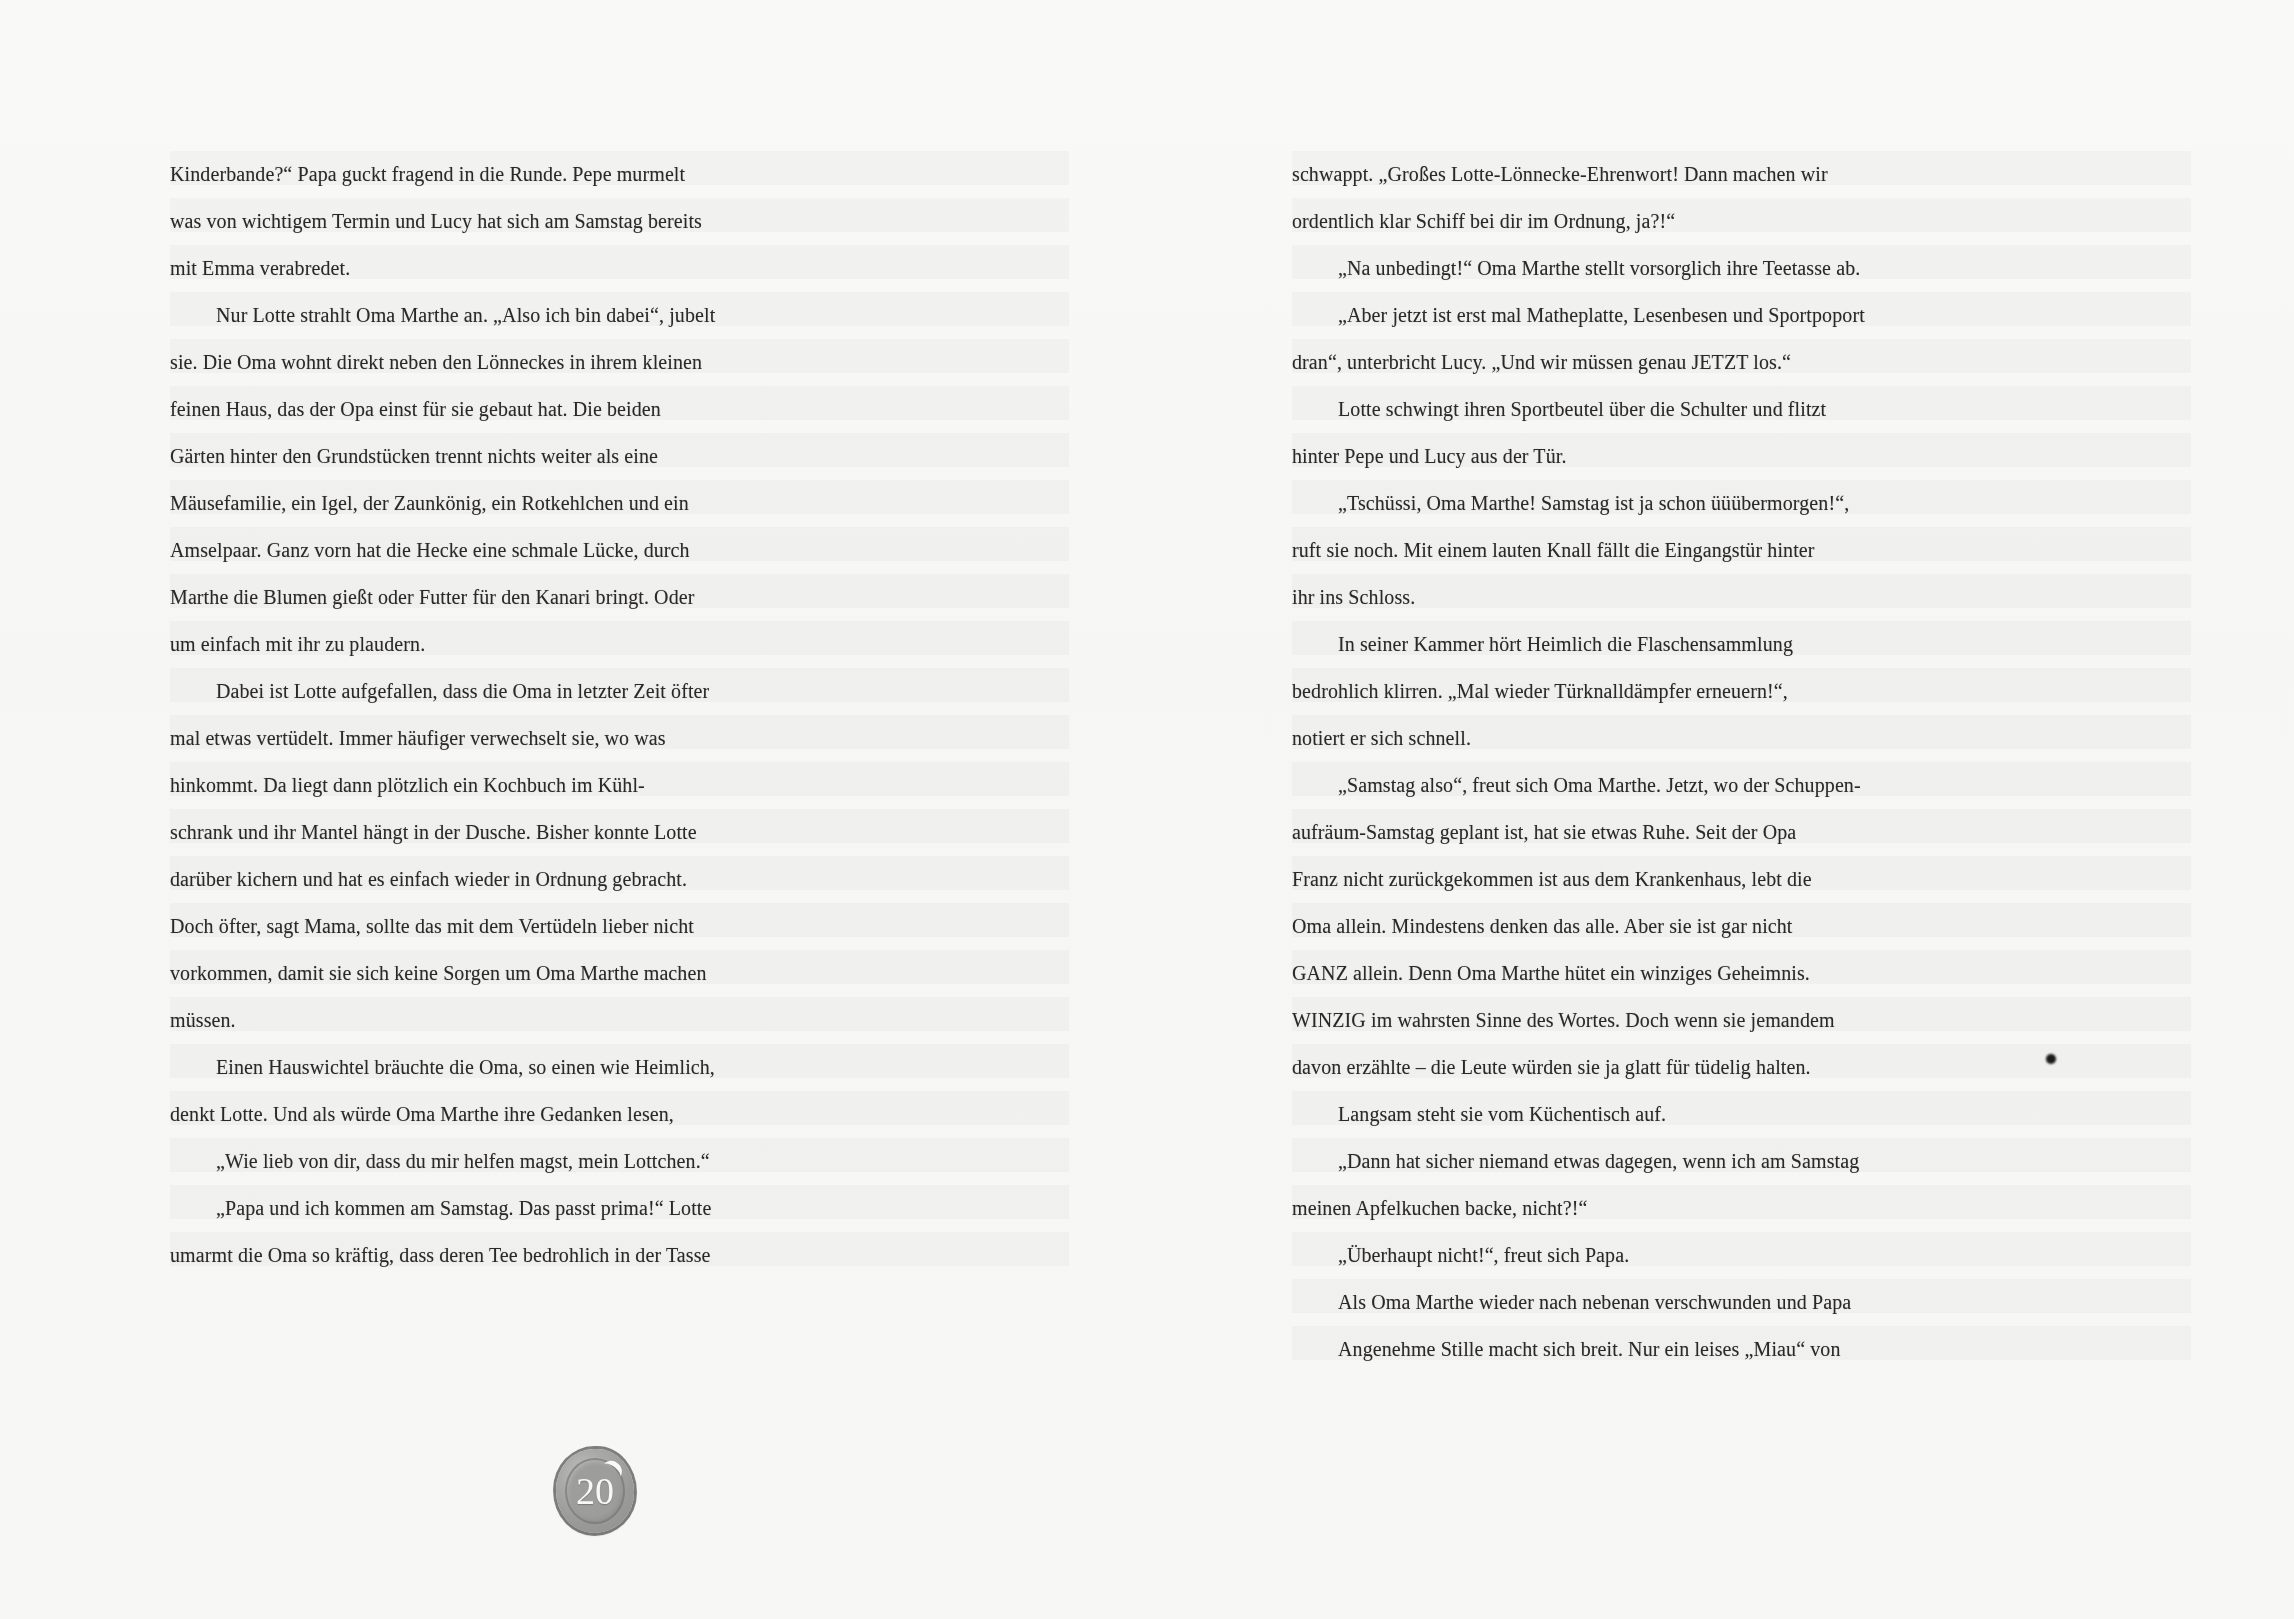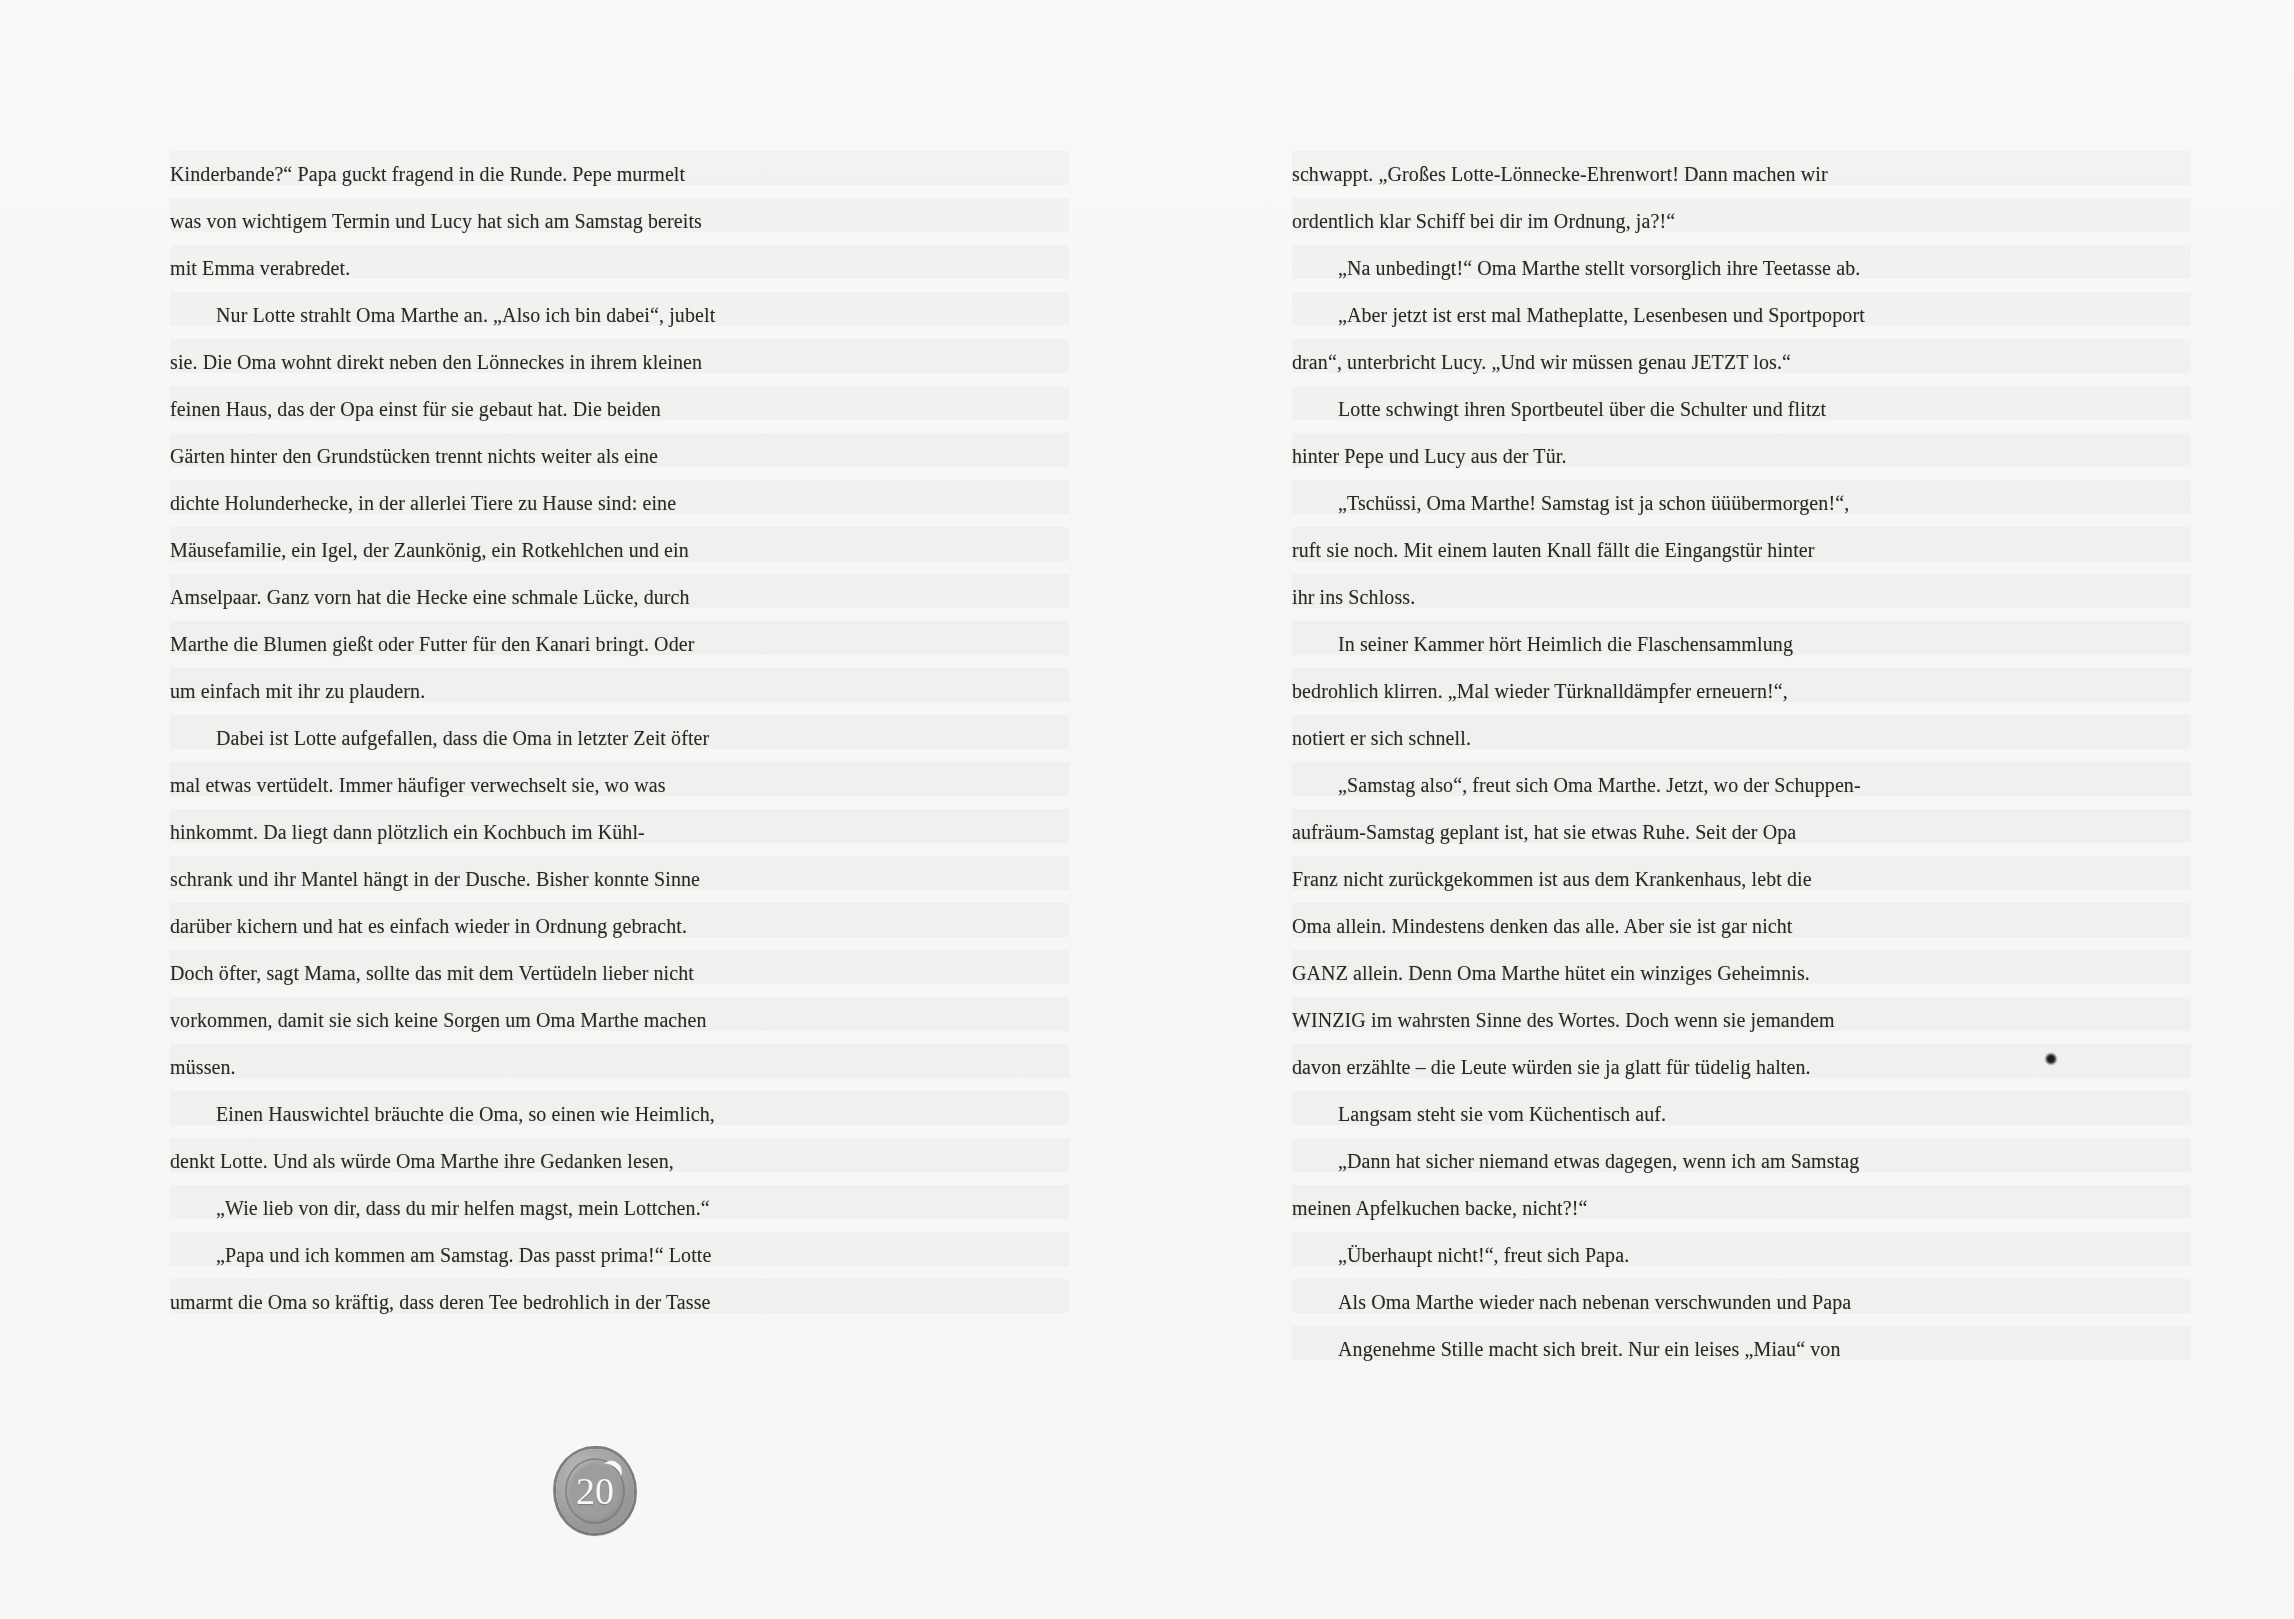--- a/index.html
+++ b/index.html
@@ -113,29 +113,28 @@
 
   <div class="page left">
     <div class="text-col">
         <div class="line">Kinderbande?“ Papa guckt fragend in die Runde. Pepe murmelt</div>
         <div class="line">was von wichtigem Termin und Lucy hat sich am Samstag bereits</div>
         <div class="line">mit Emma verabredet.</div>
         <div class="line indent">Nur Lotte strahlt Oma Marthe an. „Also ich bin dabei“, jubelt</div>
         <div class="line">sie. Die Oma wohnt direkt neben den Lönneckes in ihrem kleinen</div>
         <div class="line">feinen Haus, das der Opa einst für sie gebaut hat. Die beiden</div>
         <div class="line">Gärten hinter den Grundstücken trennt nichts weiter als eine</div>
-        <div class="line">dichte Holunderhecke, in der allerlei Tiere zu Hause sind: eine</div>
         <div class="line">Mäusefamilie, ein Igel, der Zaunkönig, ein Rotkehlchen und ein</div>
         <div class="line">Amselpaar. Ganz vorn hat die Hecke eine schmale Lücke, durch</div>
         <div class="line">Marthe die Blumen gießt oder Futter für den Kanari bringt. Oder</div>
         <div class="line">um einfach mit ihr zu plaudern.</div>
         <div class="line indent">Dabei ist Lotte aufgefallen, dass die Oma in letzter Zeit öfter</div>
         <div class="line">mal etwas vertüdelt. Immer häufiger verwechselt sie, wo was</div>
         <div class="line">hinkommt. Da liegt dann plötzlich ein Kochbuch im Kühl-</div>
-        <div class="line">schrank und ihr Mantel hängt in der Dusche. Bisher konnte Sinne</div>
+        <div class="line">schrank und ihr Mantel hängt in der Dusche. Bisher konnte Lotte</div>
         <div class="line">darüber kichern und hat es einfach wieder in Ordnung gebracht.</div>
         <div class="line">Doch öfter, sagt Mama, sollte das mit dem Vertüdeln lieber nicht</div>
         <div class="line">vorkommen, damit sie sich keine Sorgen um Oma Marthe machen</div>
         <div class="line">müssen.</div>
         <div class="line indent">Einen Hauswichtel bräuchte die Oma, so einen wie Heimlich,</div>
         <div class="line">denkt Lotte. Und als würde Oma Marthe ihre Gedanken lesen,</div>
         <div class="line indent">„Wie lieb von dir, dass du mir helfen magst, mein Lottchen.“</div>
         <div class="line indent">„Papa und ich kommen am Samstag. Das passt prima!“ Lotte</div>
         <div class="line">umarmt die Oma so kräftig, dass deren Tee bedrohlich in der Tasse</div>
       </div>

